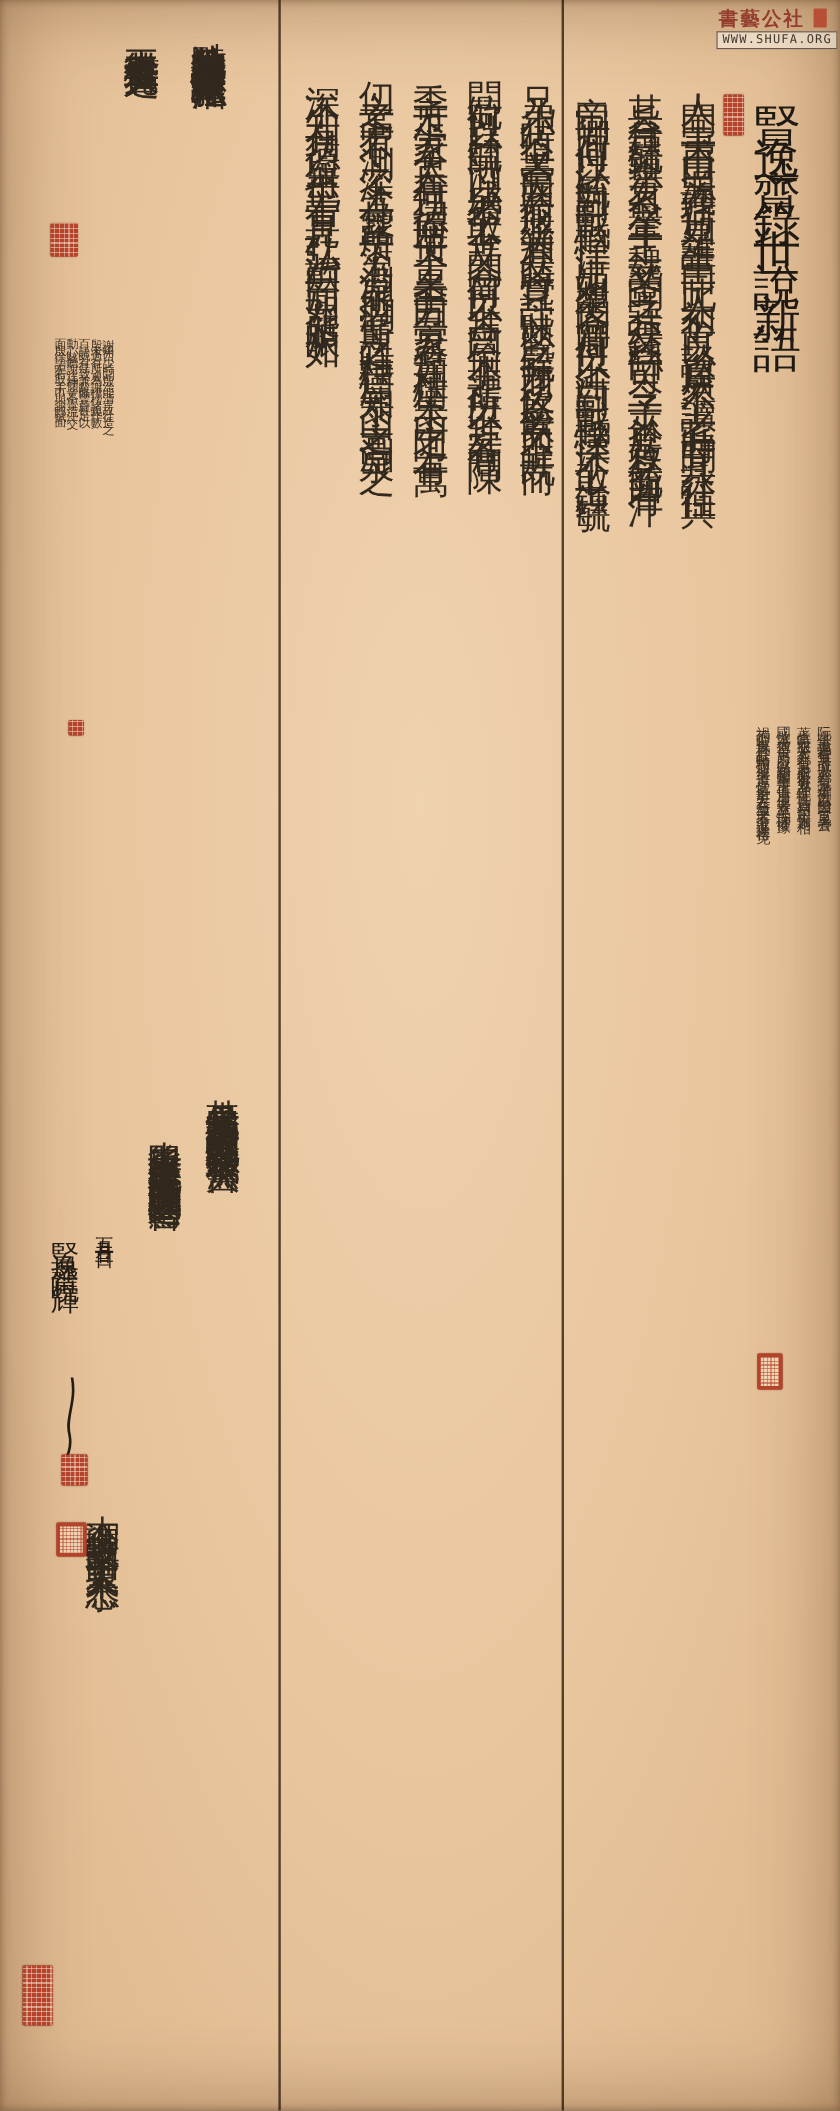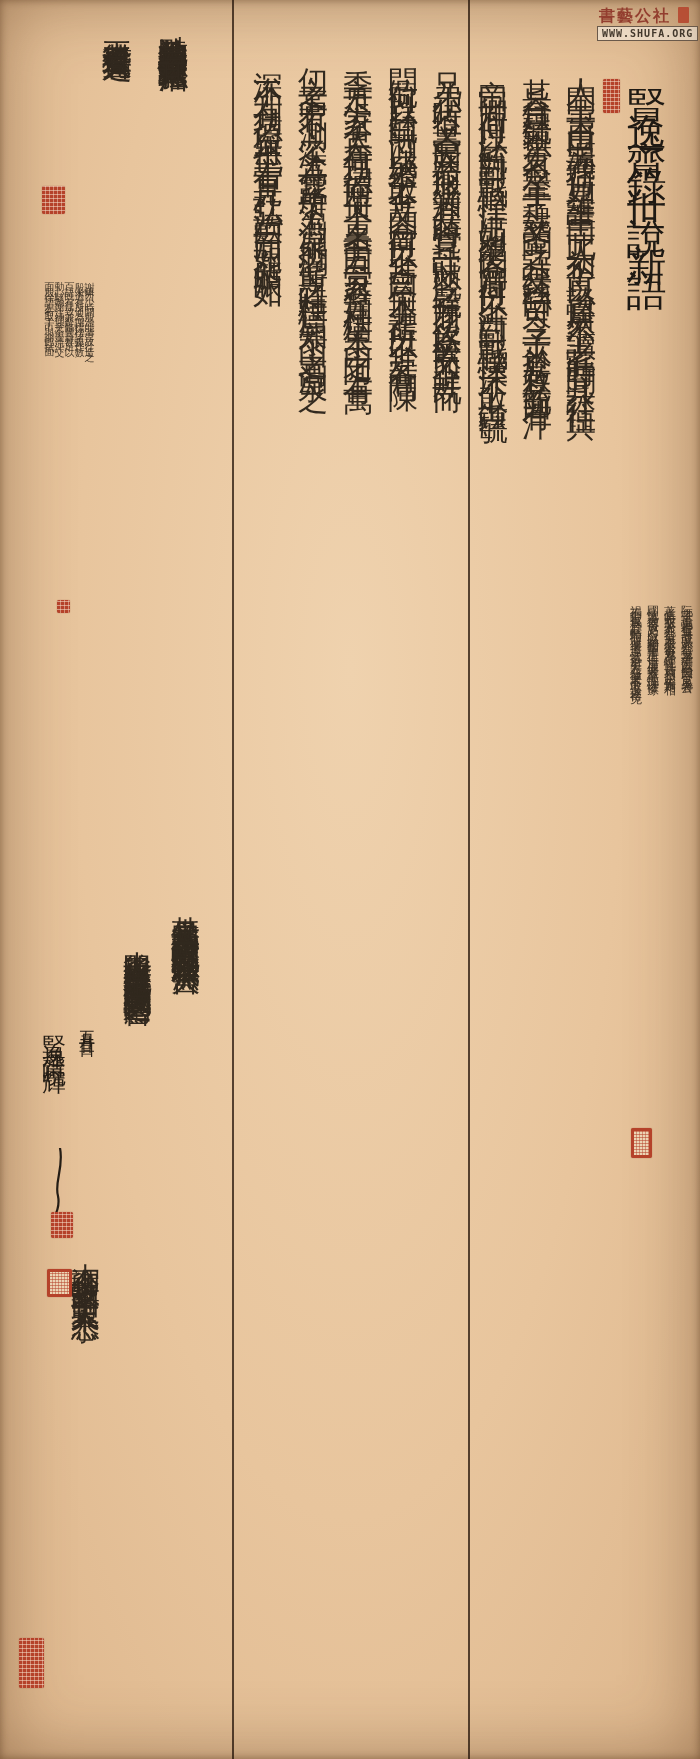--- a/index.html
+++ b/index.html
@@ -36,21 +36,21 @@
       repeating-linear-gradient(90deg, rgba(181,66,42,0) 0 2px, rgba(181,66,42,.45) 2px 3px);
   }
   .wm-logo{
     position:absolute;left:599px;top:6px;font-size:16px;font-weight:bold;
     color:#8d3326;letter-spacing:2px;opacity:.9;text-align:center;
   }
   .wm-mark{position:absolute;left:678px;top:7px;width:11px;height:16px;background:#b5422a;opacity:.85;border-radius:1px;}
   .wm-box{
     position:absolute;left:597px;top:26px;padding:1px 4px;
     border:1px solid #6a594a;background:rgba(250,245,238,.55);
-    font-family:"DejaVu Sans Mono",monospace;font-size:10px;font-weight:bold;color:#42382c;
+    font-family:"DejaVu Sans Mono",monospace;font-size:10px;font-weight:normal;color:#42382c;
     letter-spacing:1px;
   }
   .flourish{position:absolute;left:46px;top:1148px;}
 </style>
 </head>
 <body>
 
 <div id="scroll">
 
   <div class="wm-logo">書藝公社</div>

